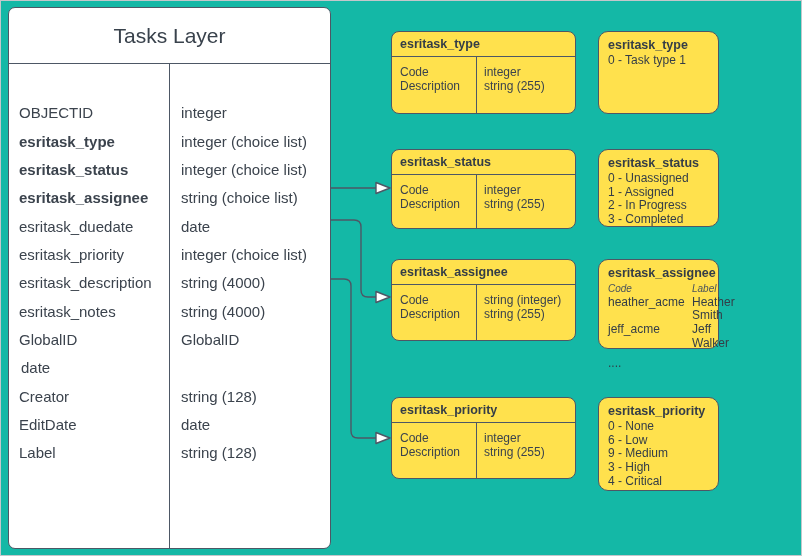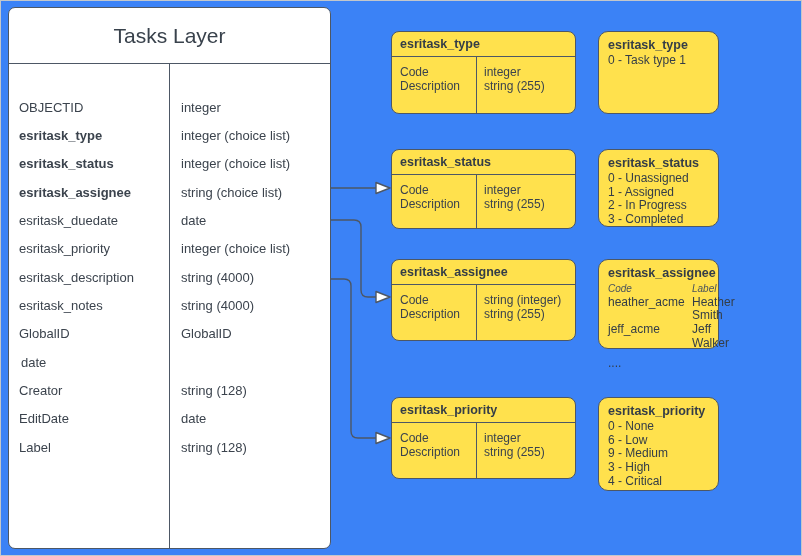--- a/index.html
+++ b/index.html
@@ -1,36 +1,36 @@
 <!DOCTYPE html>
 <html><head>
 <meta charset="utf-8">
 <style>
   html,body{margin:0;padding:0;background:#fff;}
   *{box-sizing:border-box;}
   .canvas{
-    position:relative;width:802px;height:556px;background:#3b82f6;
+    position:relative;width:802px;height:556px;background:#14b8a6;
     border:1px solid #c3c7cb;overflow:hidden;
     font-family:"Liberation Sans", sans-serif;color:#3b434d;
   }
   
   .main-table{
     position:absolute;left:7px;top:6px;width:323px;height:542px;
     background:#fff;border:1.6px solid #4d5765;border-radius:7px;
   }
   .main-title{
     height:56px;display:flex;align-items:center;justify-content:center;
     font-size:21px;color:#39424c;border-bottom:1.4px solid #4d5765;
   }
   .main-divider{
     position:absolute;left:160px;top:56px;bottom:0;width:0;
     border-left:1.4px solid #4d5765;
   }
   .rows{position:absolute;left:0;right:0;top:85px;}
-  .frow{display:flex;height:28.35px;align-items:center;font-size:13px;}
+  .frow{display:flex;height:28.35px;align-items:flex-end;font-size:15px;}
   .frow .fname{width:160px;padding-left:10px;}
   .frow .ftype{padding-left:12px;}
   .frow.bold .fname{font-weight:bold;}
   
   .ftable{
     position:absolute;left:390px;width:185px;background:#ffe14d;
     border:1.5px solid #4d5765;border-radius:8px;overflow:hidden;
   }
   .ft-header{
     height:25px;display:flex;align-items:center;padding-left:8px;

